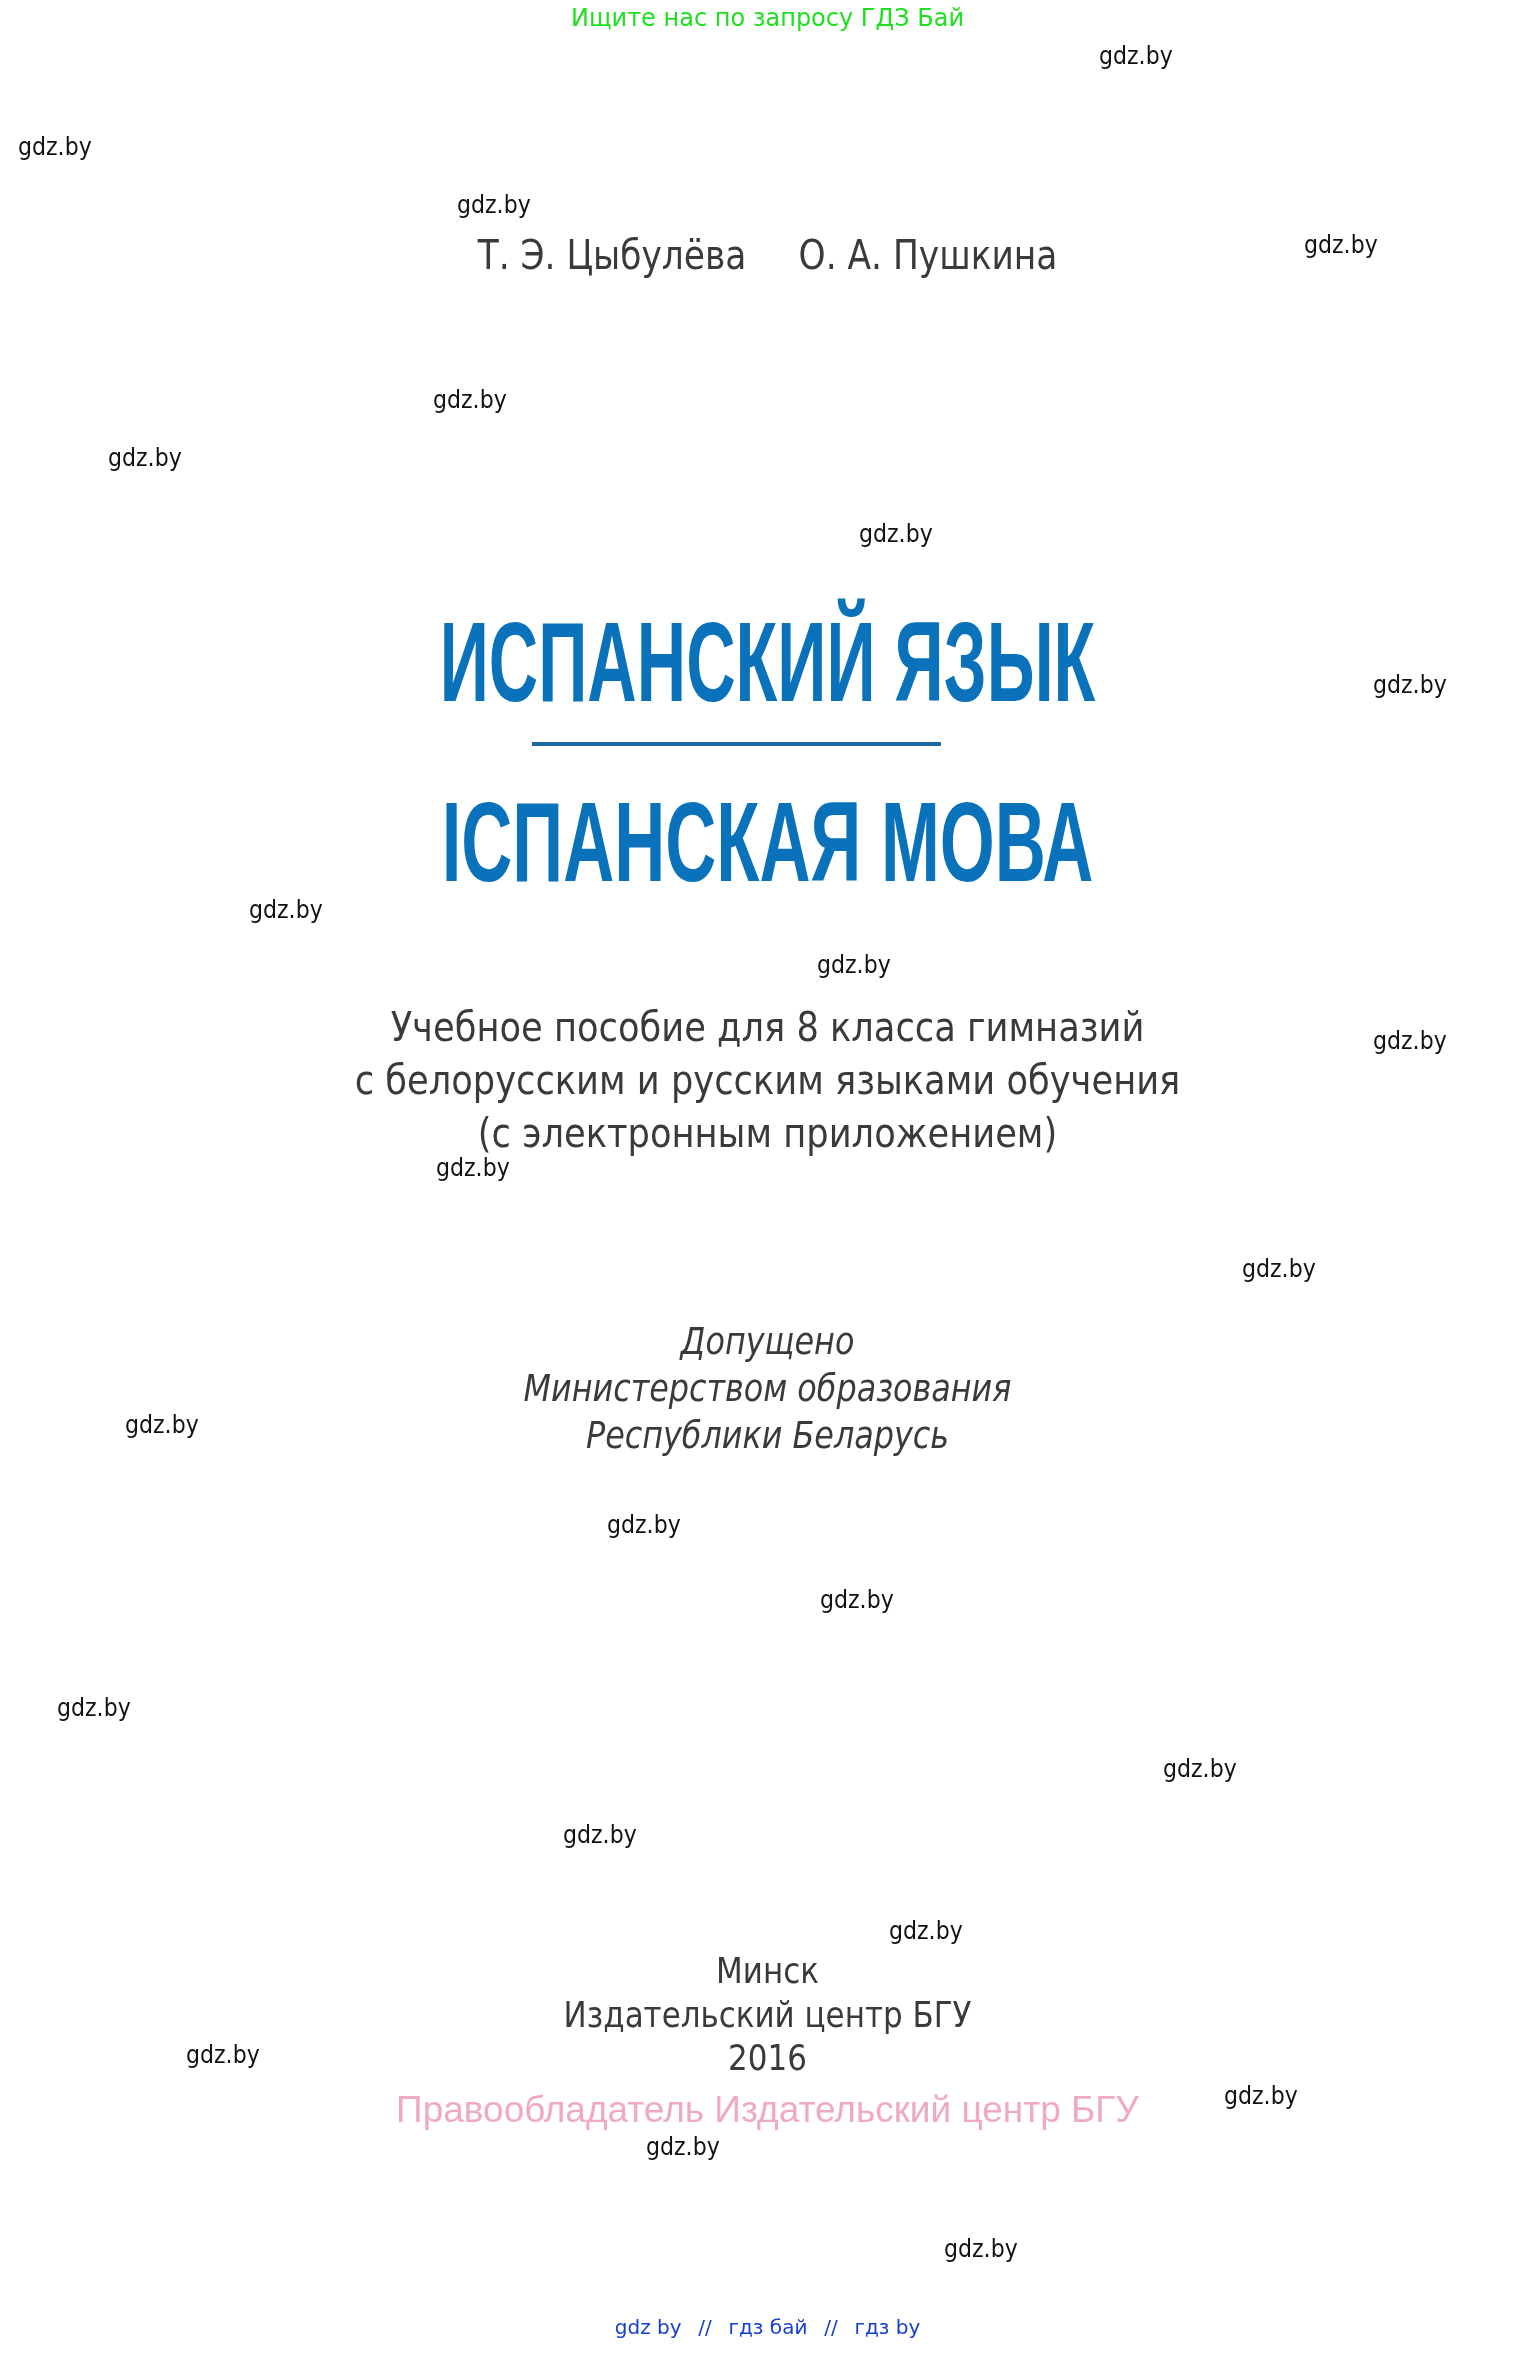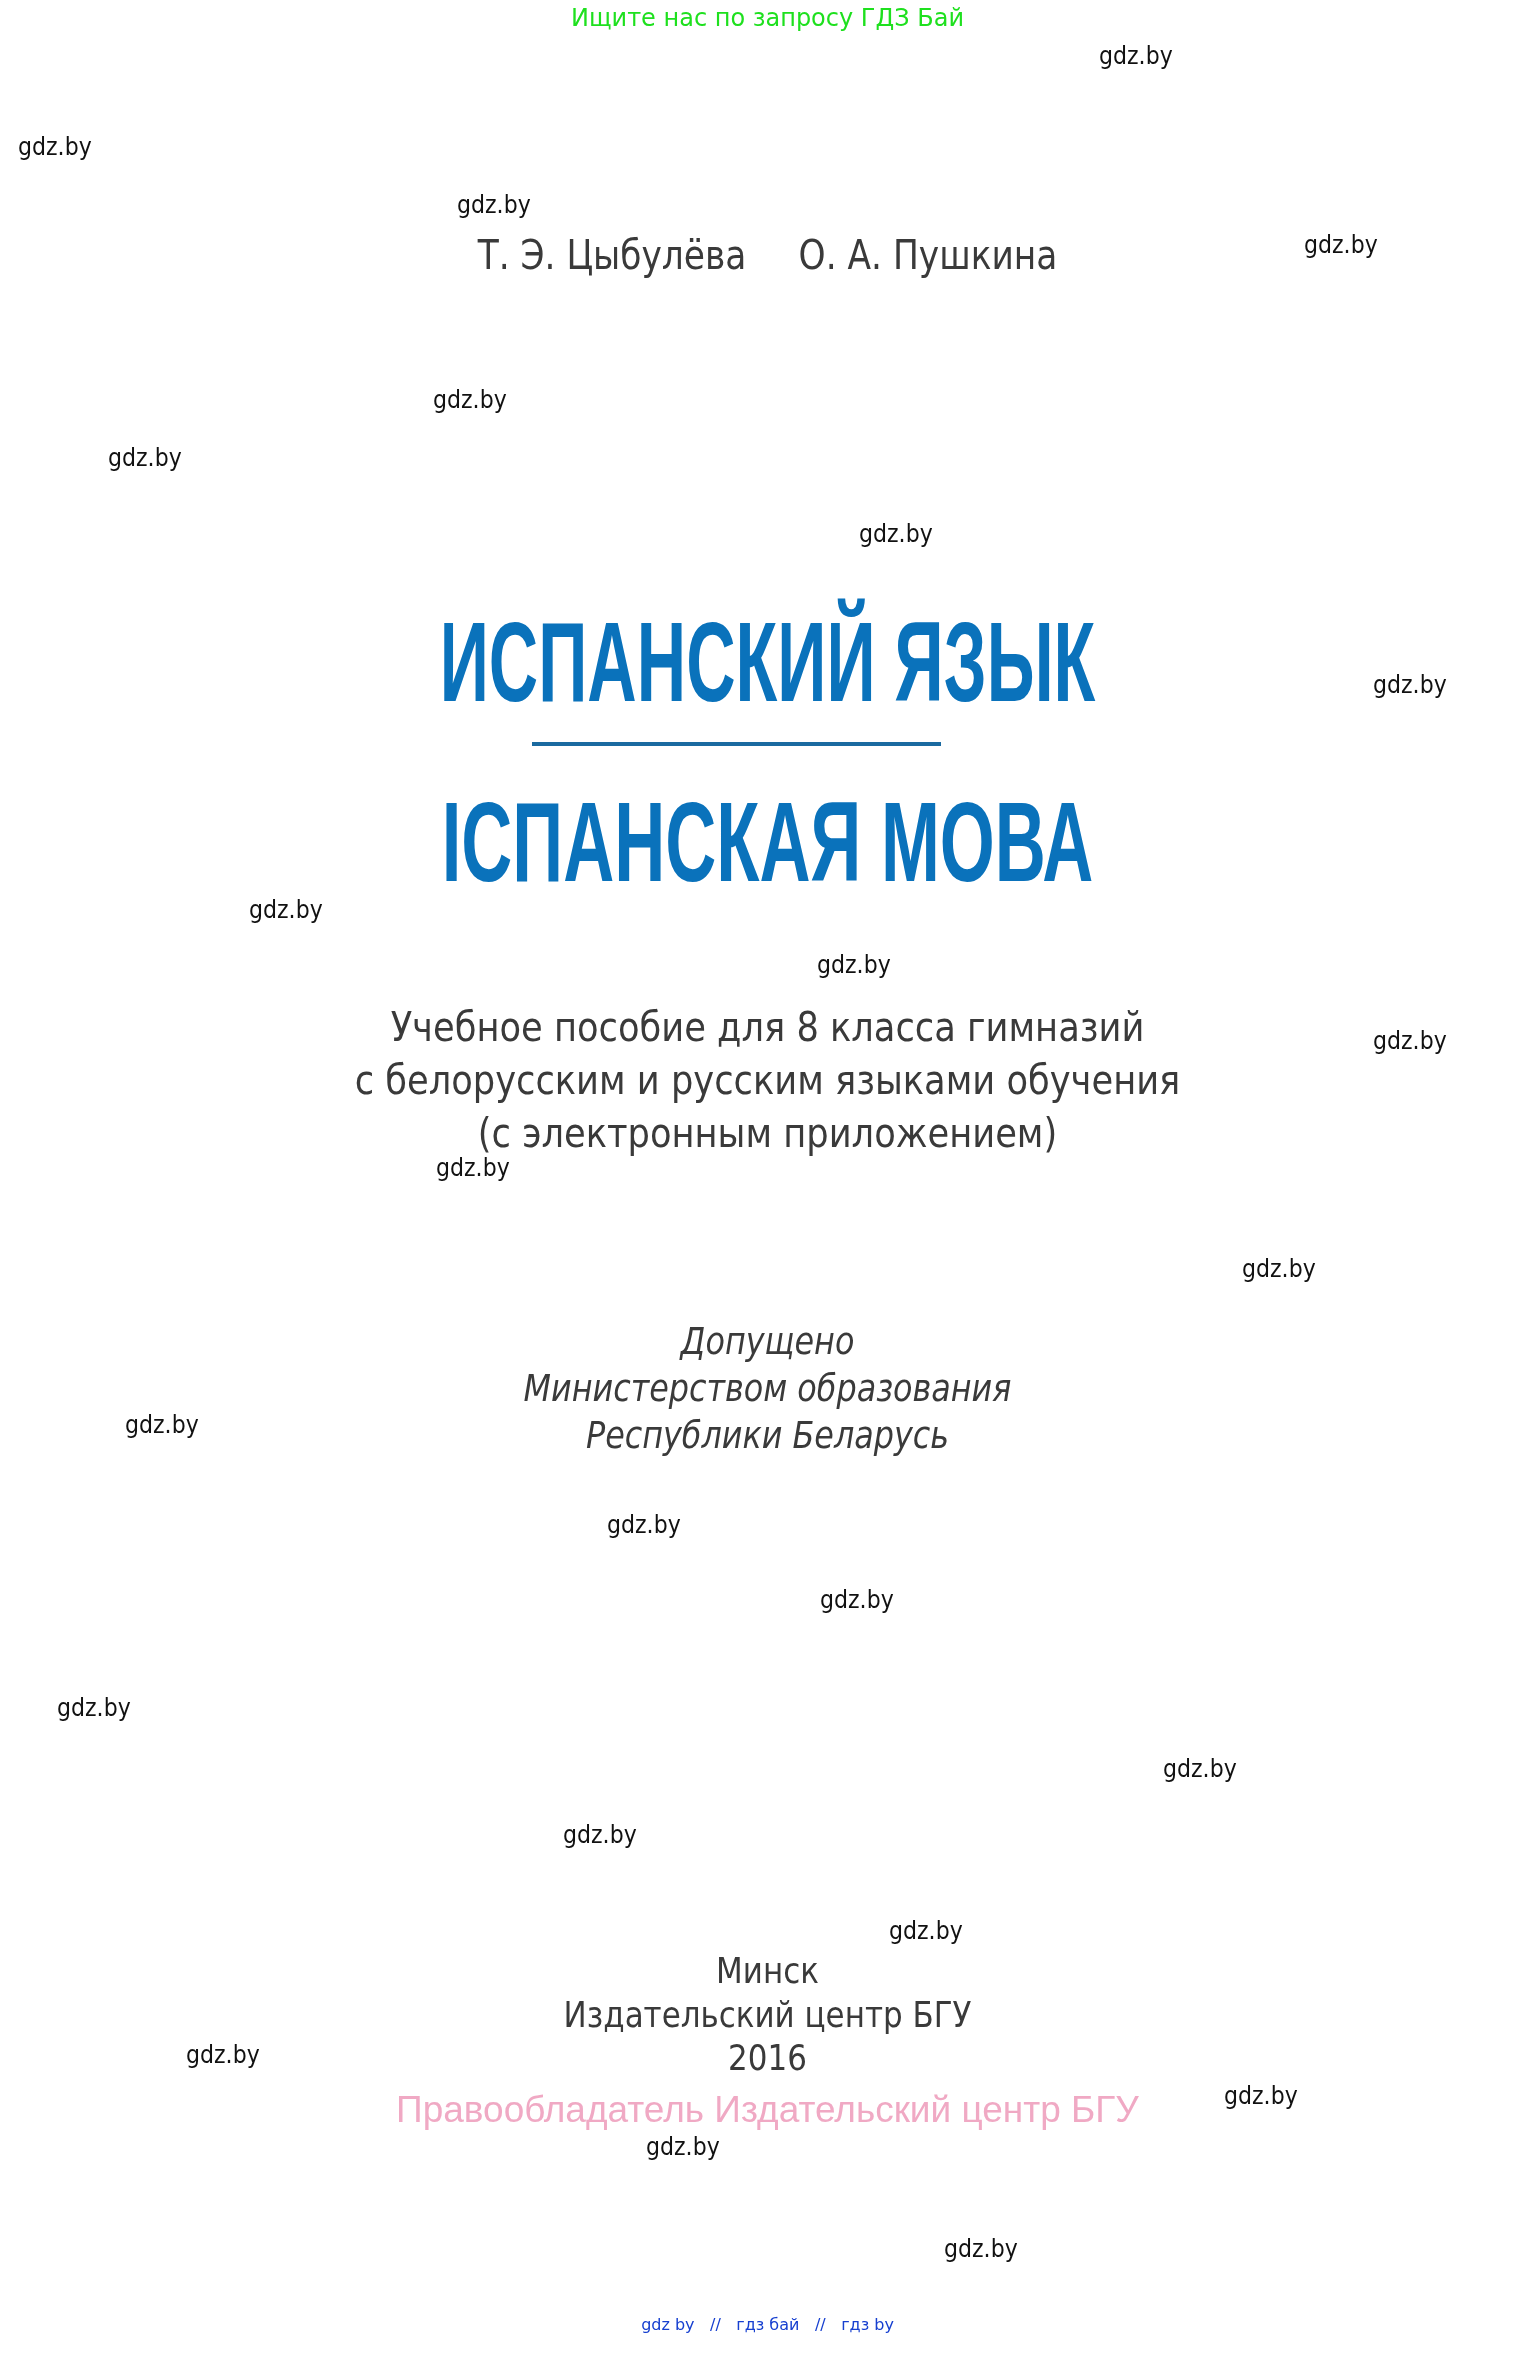--- a/index.html
+++ b/index.html
@@ -65,21 +65,21 @@
   #rights {
     top: 2089px; font-size: 37px; color: #f0a9c4;
     font-family: "Liberation Sans", sans-serif;
   }
   .wm {
     position: absolute; font-size: 24px; color: #111111;
     font-family: "DejaVu Sans", sans-serif; white-space: nowrap;
     transform: scaleX(0.92); transform-origin: 0 50%;
   }
   #footer {
-    top: 2315px; font-size: 16px; color: #1740d0;
+    top: 2315px; font-size: 20px; color: #1740d0;
     font-family: "DejaVu Sans", sans-serif;
   }
   #footer span { margin: 0 5.2px; }
 </style>
 </head>
 <body>
 
 <div id="top-banner" class="center-line">
   <a>Ищите нас по запросу ГДЗ Бай</a>
 </div>

